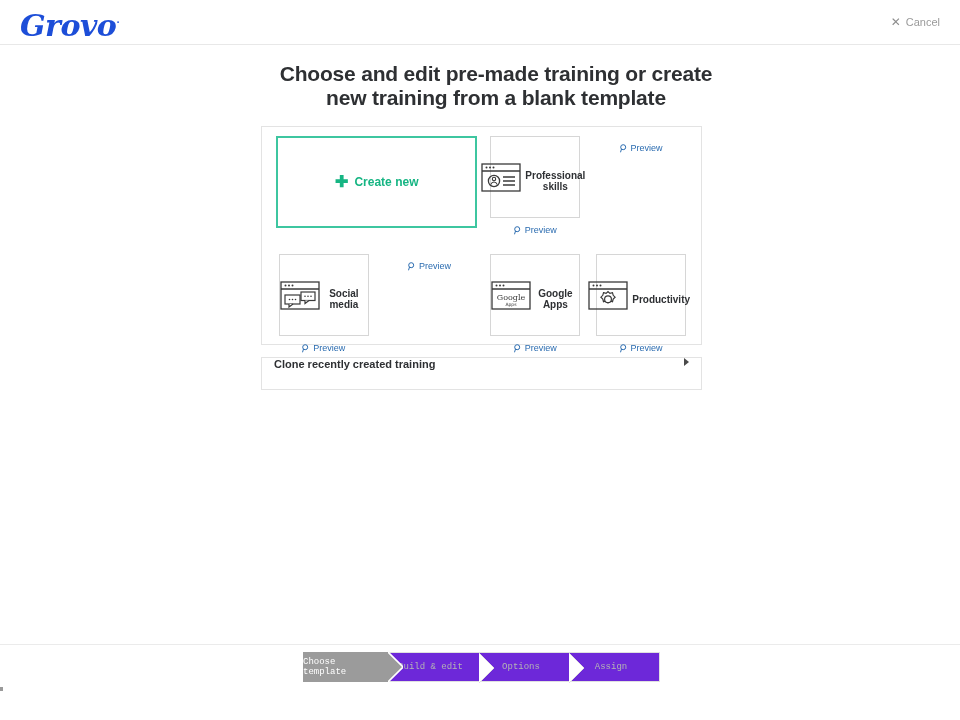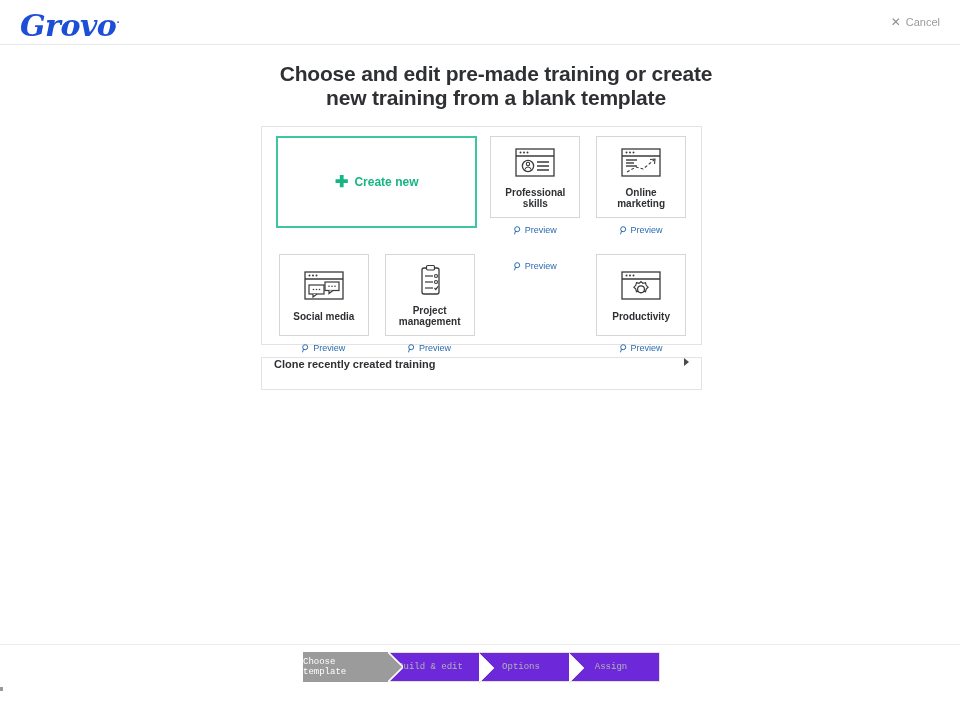--- a/index.html
+++ b/index.html
@@ -69,21 +69,21 @@
     gap: 0px;
   }
   .cell {
     width: 110px;
     display: flex; flex-direction: column; align-items: center;
   }
   .card {
     width: 90px; height: 82px;
     border: 1px solid #d6d6d6;
     background: #fff;
-    display: flex; flex-direction: column;
+    display: flex; flex-direction: row;
     align-items: center; justify-content: center;
     cursor: pointer;
   }
   .card .label {
     font-size: 10px; font-weight: bold; color: #2e3033;
     text-align: center; line-height: 11px;
     margin-top: 8px;
     padding: 0 4px;
   }
   .card .ico { height: 34px; display: flex; align-items: center; }
@@ -221,37 +221,20 @@
         <div class="preview">
           <svg width="8" height="9" viewBox="0 0 8 9">
               <circle cx="3.2" cy="3.2" r="2.5" fill="none" stroke="#2b6cb0" stroke-width="1"></circle>
               <line x1="1.5" y1="5" x2="0.5" y2="8.3" stroke="#2b6cb0" stroke-width="1"></line>
             </svg>
           <span>Preview</span>
         </div>
       </div>
 
       <div class="cell">
-        <div class="card">
-          <div class="ico">
-            <svg width="40" height="29" viewBox="0 0 40 29">
-              <rect x="1" y="1" width="38" height="27" fill="none" stroke="#3a3a3a" stroke-width="1.3"></rect>
-              <line x1="1" y1="8" x2="39" y2="8" stroke="#3a3a3a" stroke-width="1.3"></line>
-              <circle cx="5.5" cy="4.5" r="1" fill="#3a3a3a"></circle>
-              <circle cx="9" cy="4.5" r="1" fill="#3a3a3a"></circle>
-              <circle cx="12.5" cy="4.5" r="1" fill="#3a3a3a"></circle>
-              <line x1="5" y1="12" x2="16" y2="12" stroke="#3a3a3a" stroke-width="1.4"></line>
-              <line x1="5" y1="15" x2="13" y2="15" stroke="#3a3a3a" stroke-width="1.4"></line>
-              <line x1="5" y1="18" x2="16" y2="18" stroke="#3a3a3a" stroke-width="1.4"></line>
-              <path d="M6 24 L15 19 L22 21 L33 12" fill="none" stroke="#3a3a3a" stroke-width="1.1" stroke-dasharray="3,2"></path>
-              <path d="M29 11.5 L34 11 L33.5 16" fill="none" stroke="#3a3a3a" stroke-width="1.1"></path>
-            </svg>
-          </div>
-          <div class="label">Online marketing</div>
-        </div>
         <div class="preview">
           <svg width="8" height="9" viewBox="0 0 8 9">
               <circle cx="3.2" cy="3.2" r="2.5" fill="none" stroke="#2b6cb0" stroke-width="1"></circle>
               <line x1="1.5" y1="5" x2="0.5" y2="8.3" stroke="#2b6cb0" stroke-width="1"></line>
             </svg>
           <span>Preview</span>
         </div>
       </div>
     </div>
 
@@ -283,45 +266,44 @@
         <div class="preview">
           <svg width="8" height="9" viewBox="0 0 8 9">
               <circle cx="3.2" cy="3.2" r="2.5" fill="none" stroke="#2b6cb0" stroke-width="1"></circle>
               <line x1="1.5" y1="5" x2="0.5" y2="8.3" stroke="#2b6cb0" stroke-width="1"></line>
             </svg>
           <span>Preview</span>
         </div>
       </div>
 
       <div class="cell">
+        <div class="preview">
+          <svg width="8" height="9" viewBox="0 0 8 9">
+              <circle cx="3.2" cy="3.2" r="2.5" fill="none" stroke="#2b6cb0" stroke-width="1"></circle>
+              <line x1="1.5" y1="5" x2="0.5" y2="8.3" stroke="#2b6cb0" stroke-width="1"></line>
+            </svg>
+          <span>Preview</span>
+        </div>
+      </div>
+
+      <div class="cell">
         <div class="card">
           <div class="ico">
-            <svg width="40" height="32" viewBox="0 0 40 32">
-              <rect x="12" y="4" width="17" height="26" rx="2" fill="none" stroke="#3a3a3a" stroke-width="1.3"></rect>
-              <rect x="16.5" y="1.5" width="8" height="4.5" rx="1.2" fill="#fff" stroke="#3a3a3a" stroke-width="1.2"></rect>
-              <line x1="15" y1="12" x2="23" y2="12" stroke="#3a3a3a" stroke-width="1.2"></line>
-              <circle cx="26" cy="12" r="1.5" fill="none" stroke="#3a3a3a" stroke-width="1.1"></circle>
-              <line x1="15" y1="18" x2="23" y2="18" stroke="#3a3a3a" stroke-width="1.2"></line>
-              <circle cx="26" cy="18" r="1.5" fill="none" stroke="#3a3a3a" stroke-width="1.1"></circle>
-              <line x1="15" y1="24" x2="23" y2="24" stroke="#3a3a3a" stroke-width="1.2"></line>
-              <path d="M24.5 24 L25.8 25.5 L28 22.3" fill="none" stroke="#3a3a3a" stroke-width="1.2"></path>
-            </svg>
-          </div>
-          <div class="label">Project management</div>
-        </div>
-        <div class="preview">
-          <svg width="8" height="9" viewBox="0 0 8 9">
-              <circle cx="3.2" cy="3.2" r="2.5" fill="none" stroke="#2b6cb0" stroke-width="1"></circle>
-              <line x1="1.5" y1="5" x2="0.5" y2="8.3" stroke="#2b6cb0" stroke-width="1"></line>
-            </svg>
-          <span>Preview</span>
-        </div>
-      </div>
-
-      <div class="cell">
+            <svg width="40" height="29" viewBox="0 0 40 29">
+              <rect x="1" y="1" width="38" height="27" fill="none" stroke="#3a3a3a" stroke-width="1.3"></rect>
+              <line x1="1" y1="8" x2="39" y2="8" stroke="#3a3a3a" stroke-width="1.3"></line>
+              <circle cx="5.5" cy="4.5" r="1" fill="#3a3a3a"></circle>
+              <circle cx="9" cy="4.5" r="1" fill="#3a3a3a"></circle>
+              <circle cx="12.5" cy="4.5" r="1" fill="#3a3a3a"></circle>
+              <text x="20" y="19" text-anchor="middle" font-family="DejaVu Serif, serif" font-size="8" fill="#3a3a3a">Google</text>
+              <text x="20" y="25" text-anchor="middle" font-family="DejaVu Sans, sans-serif" font-size="4.5" fill="#3a3a3a">Apps</text>
+            </svg>
+          </div>
+          <div class="label">Google Apps</div>
+        </div>
         <div class="preview">
           <svg width="8" height="9" viewBox="0 0 8 9">
               <circle cx="3.2" cy="3.2" r="2.5" fill="none" stroke="#2b6cb0" stroke-width="1"></circle>
               <line x1="1.5" y1="5" x2="0.5" y2="8.3" stroke="#2b6cb0" stroke-width="1"></line>
             </svg>
           <span>Preview</span>
         </div>
       </div>
 
       <div class="cell">

